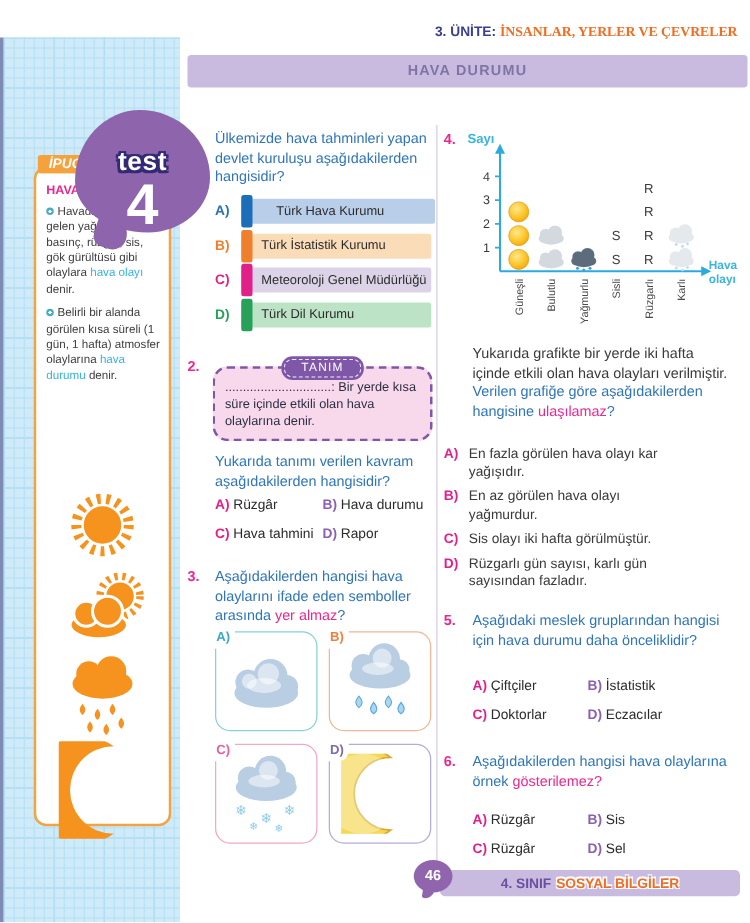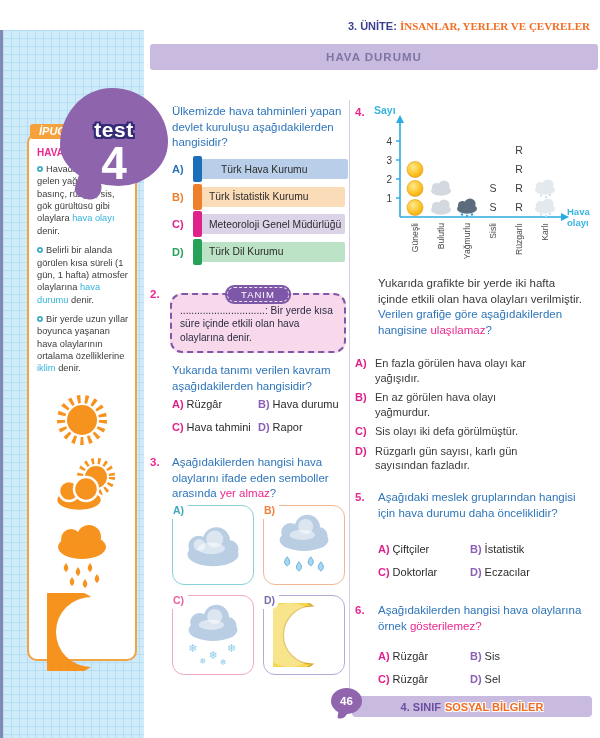--- a/index.html
+++ b/index.html
@@ -126,21 +126,20 @@
   <div class="test-badge">
     <span class="test-word">test</span>
     <span class="test-number">4</span>
   </div>
 
   <div class="ipucu-tab">İPUCU</div>
   <div class="ipucu-box">
     <div class="ipucu-heading">HAVA DURUMU</div>
     <div class="ipucu-para"><span class="bullet-dot"></span><span>Havada meydana gelen yağış, sıcaklık, basınç, rüzgâr, sis, gök gürültüsü gibi olaylara </span><span class="hl-cyan">hava olayı</span><span> denir.</span></div>
     <div class="ipucu-para"><span class="bullet-dot"></span><span>Belirli bir alanda görülen kısa süreli (1 gün, 1 hafta) atmosfer olaylarına </span><span class="hl-cyan">hava durumu</span><span> denir.</span></div>
-    <div class="ipucu-para"><span class="bullet-dot"></span><span>Bir yerde uzun yıllar boyunca yaşanan hava olaylarının ortalama özelliklerine </span><span class="hl-cyan">iklim</span><span> denir.</span></div>
     <div class="ipucu-icons">
       <svg width="66" height="62" viewBox="0 0 66 62">
         <circle cx="33" cy="31" r="15" fill="#f6921e"></circle>
         <circle cx="33" cy="31" r="21" fill="none" stroke="#f6921e" stroke-width="8" stroke-dasharray="3.2 4.6"></circle>
       </svg>
       <svg width="80" height="60" viewBox="0 0 80 60">
         <circle cx="54" cy="22" r="11" fill="#f6921e"></circle>
         <circle cx="54" cy="22" r="16" fill="none" stroke="#f6921e" stroke-width="6" stroke-dasharray="2.6 3.8"></circle>
         <g fill="#f6921e" stroke="#fff" stroke-width="2.5">
           <ellipse cx="37" cy="45" rx="23" ry="11"></ellipse>
@@ -375,21 +374,21 @@
     <div class="q4-opt">
         <span class="opt-l">A)</span>
         <span style="width:190px;">En fazla görülen hava olayı kar yağışıdır.</span>
       </div>
     <div class="q4-opt">
         <span class="opt-l">B)</span>
         <span style="width:165px;">En az görülen hava olayı yağmurdur.</span>
       </div>
     <div class="q4-opt">
         <span class="opt-l">C)</span>
-        <span style="width:195px;">Sis olayı iki defa görülmüştür.</span>
+        <span style="width:195px;">Sis olayı iki hafta görülmüştür.</span>
       </div>
     <div class="q4-opt">
         <span class="opt-l">D)</span>
         <span style="width:180px;">Rüzgarlı gün sayısı, karlı gün sayısından fazladır.</span>
       </div>
   </div>
 
   <div class="q-num" style="left:355px;top:491px;">5.</div>
   <div class="q-text" style="left:378px;top:490px;width:198px;">Aşağıdaki meslek gruplarından hangisi için hava durumu daha önceliklidir?</div>
   <div class="opt-grid" style="left:378px;top:543px;grid-template-columns:92px 98px;">

